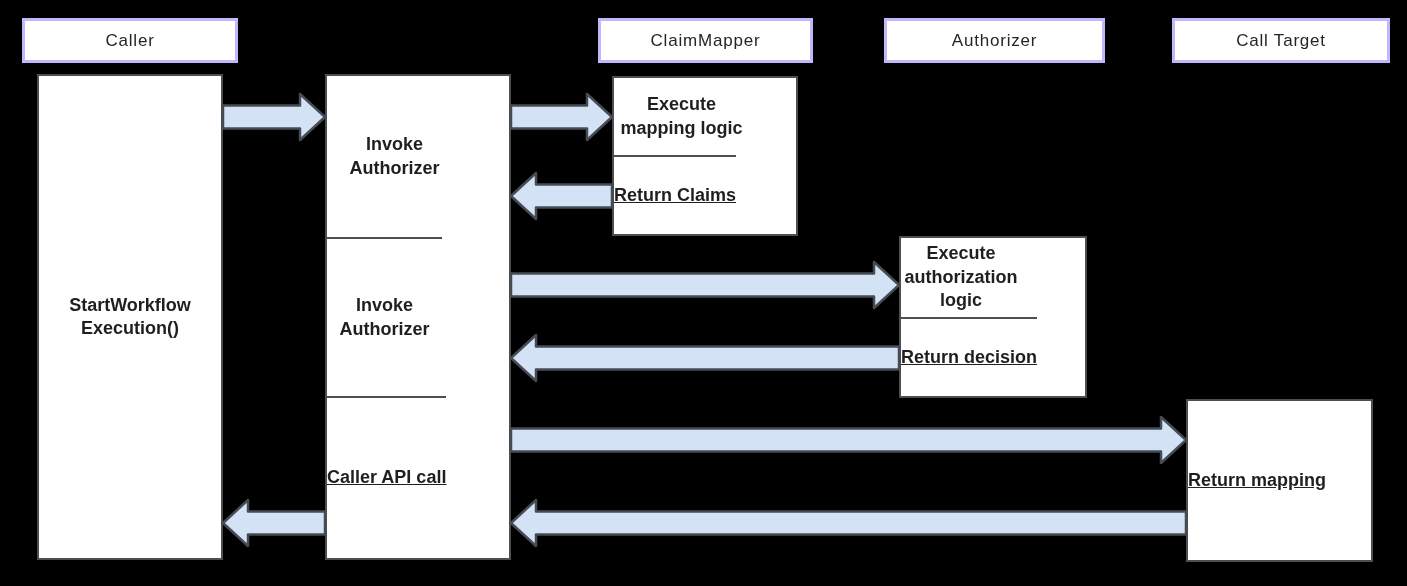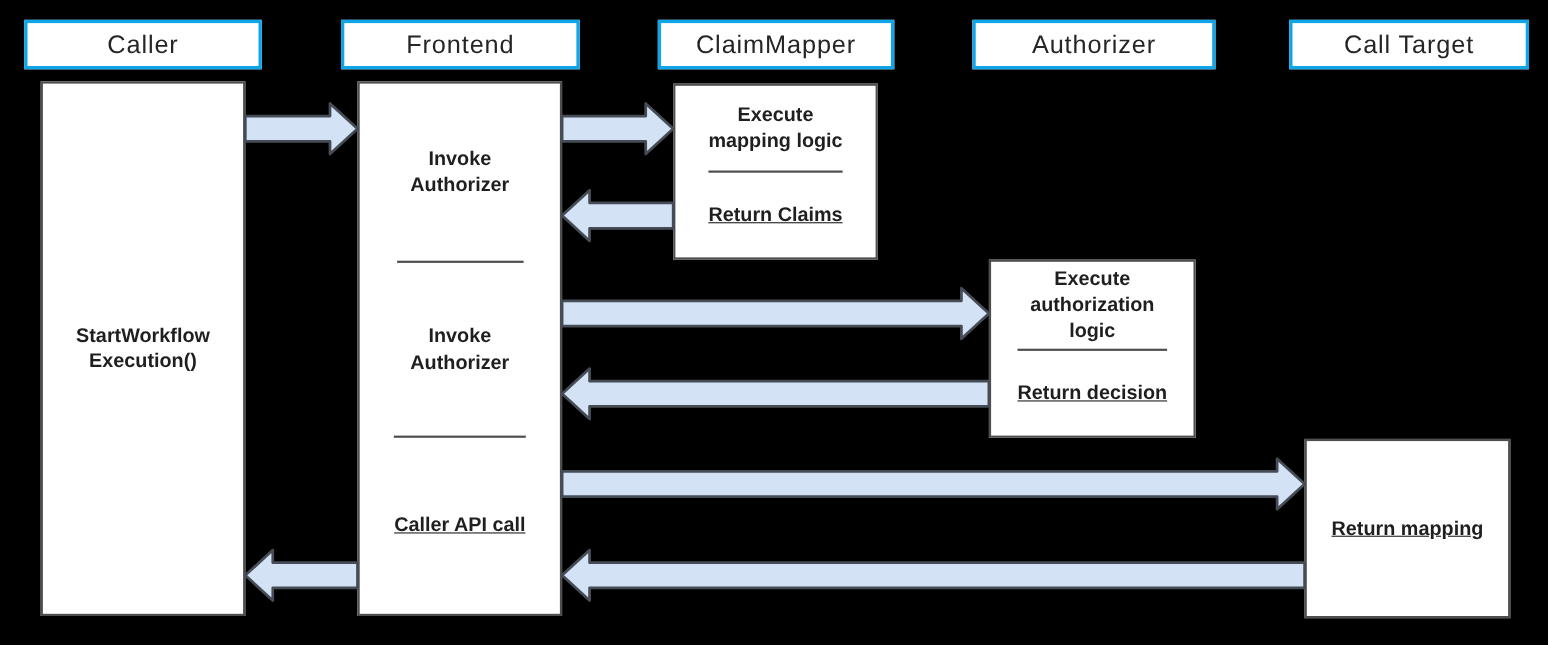--- a/index.html
+++ b/index.html
@@ -14,42 +14,42 @@
     background: #000000;
     font-family: "Liberation Sans", "DejaVu Sans", sans-serif;
     color: #212121;
     overflow: hidden;
   }
   .hdr {
     position: absolute;
     top: 18px;
     height: 45px;
     background: #ffffff;
-    border: 3px solid #0ea5e9;
+    border: 3px solid #c4b5fd;
     box-sizing: border-box;
     display: flex;
     align-items: center;
     justify-content: center;
-    font-size: 23px;
+    font-size: 17px;
     font-weight: 400;
     letter-spacing: 0.8px;
     color: #252525;
   }
   .box {
     position: absolute;
     background: #ffffff;
     border: 2px solid #4e4e4e;
     box-sizing: border-box;
     display: flex;
     align-items: center;
     justify-content: center;
   }
   .box.stack {
     flex-direction: column;
-    align-items: center;
+    align-items: flex-start;
     justify-content: flex-start;
   }
   .seg {
     display: flex;
     align-items: center;
     justify-content: center;
     box-sizing: border-box;
   }
   .seg.grow { flex: 1; text-decoration: underline; }
   .seg + .seg { border-top: 2px solid #4e4e4e; }
@@ -68,23 +68,20 @@
   }
   .arrow-layer svg { position: absolute; overflow: visible; }
 </style>
 </head>
 <body>
 
 <div class="canvas">
 
   <div class="hdr" style="left:22px;width:216px">
     <span>Caller</span>
-  </div>
-  <div class="hdr" style="left:310px;width:217px">
-    <span>Frontend</span>
   </div>
   <div class="hdr" style="left:598px;width:215px">
     <span>ClaimMapper</span>
   </div>
   <div class="hdr" style="left:884px;width:221px">
     <span>Authorizer</span>
   </div>
   <div class="hdr" style="left:1172px;width:218px">
     <span>Call Target</span>
   </div>

